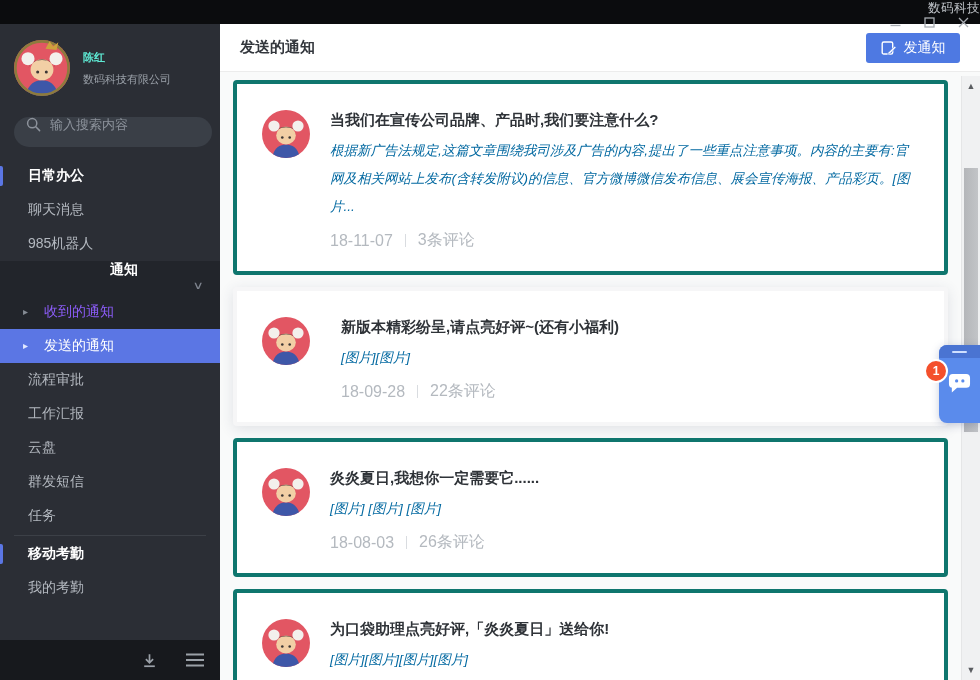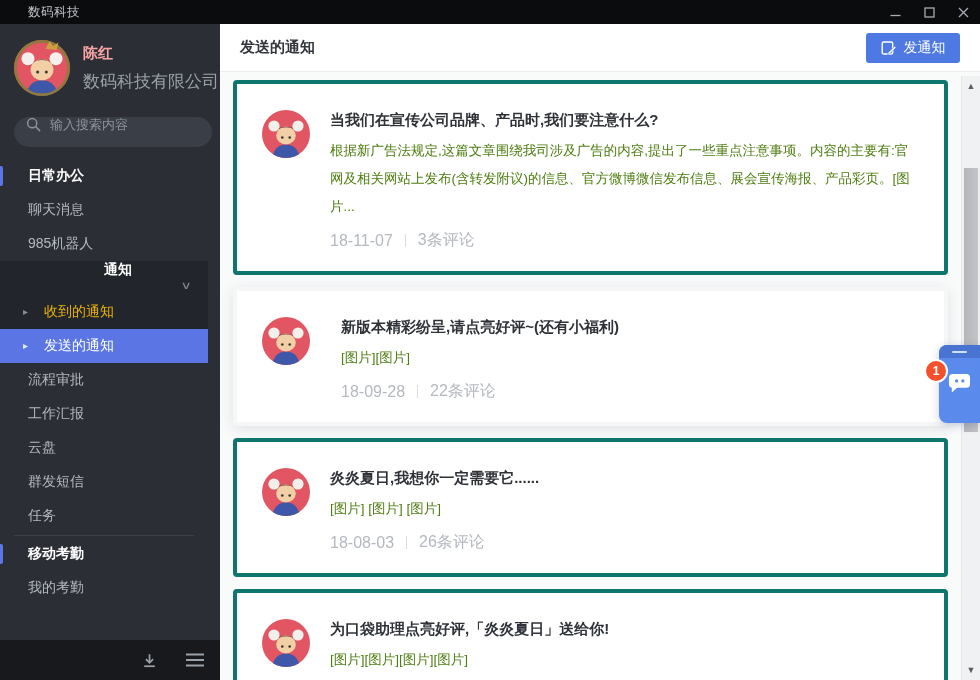--- a/index.html
+++ b/index.html
@@ -13,66 +13,66 @@
   :root{
     --accent:#4e79e2;
     --selected:#5b76e4;
     --badge:#f4502c;
     --widget:#5a8bec;
   }
 
   
   .titlebar{
     position:absolute; top:0; left:0; right:0; height:24px;
-    background:#0b0c0e; display:flex; align-items:center; z-index:10;
+    background:#0b0c0e; display:flex; align-items:flex-end; z-index:10;flex-direction:column;
   }
   .titlebar-title{ margin-left:28px; font-size:12.5px; color:#c0c4c9; letter-spacing:.5px; }
   .win-btns{ margin-left:auto; display:flex; height:100%; }
   .win-btn{ width:34px; height:100%; display:flex; align-items:center; justify-content:center; cursor:pointer; }
   .win-btn svg{ display:block; }
 
   
   .sidebar{
     position:absolute; top:24px; left:0; width:220px; bottom:0;
     background:#2b2e35; overflow:hidden; z-index:5;
   }
   .profile{ position:absolute; top:16px; left:14px; display:flex; align-items:center; }
   .profile-avatar{ width:56px; height:56px; flex:none; }
   .profile-text{ margin-left:13px; }
-  .profile-name{ font-size:15px; font-weight:bold; color:#fca5a5; margin-bottom:7px; }
-  .profile-company{ font-size:17px; color:#9aa0a8; }
+  .profile-name{ font-size:11px; font-weight:bold; color:#5eead4; margin-bottom:7px; }
+  .profile-company{ font-size:11px; color:#9aa0a8; }
 
   .search{
     position:absolute; top:93px; left:14px; width:198px; height:30px;
     border-radius:15px; background:#3a3f47; display:flex; align-items:flex-start;
     padding:0 12px;
   }
   .search svg{ flex:none; }
   .search input{
     margin-left:9px; border:none; outline:none; background:transparent;
     color:#cfd3d9; font-size:13px; width:140px; font-family:inherit;
   }
   .search input::placeholder{ color:#8d939c; }
 
-  .menu{ position:absolute; top:135px; left:0; right:12px; }
+  .menu{ position:absolute; top:135px; left:0; right:0; }
   .mrow{
     height:34px; display:flex; align-items:center; position:relative;
     padding-left:28px; font-size:14px; cursor:pointer;
   }
   .mrow .label{ color:#b3b8bf; }
   .mrow.section .label, .mrow.group .label{ color:#fff; font-weight:bold; }
   .accent{
     position:absolute; left:0; top:7px; width:3px; height:20px;
     background:var(--selected); border-radius:0 2px 2px 0;
   }
   .mrow.group{ background:#22252b;flex-direction:column; }
   .mrow.dark{ background:#22252b; }
   .chevron{ margin-left:auto; margin-right:18px; color:#7e848e; font-size:11px; transform:scaleX(1.4); }
   .mrow.sub{ padding-left:44px; }
-  .mrow.sub .label{ color:#eab308; }
+  .mrow.sub .label{ color:#8b5cf6; }
   .tri{ position:absolute; left:23px; top:50%; transform:translateY(-52%); font-size:10px; color:#868c95; }
   .mrow.selected{ background:var(--selected); }
   .mrow.selected .label{ color:#fff; }
   .mrow.selected .tri{ color:#e3e9ff; }
   .mdivider{ height:1px; background:#3c4047; margin:2px 14px 1px 14px; }
 
   .side-footer{
     position:absolute; bottom:0; left:0; right:0; height:40px;
     background:#17191d; display:flex; align-items:center; justify-content:flex-end;
     gap:28px; padding-right:16px;
@@ -102,21 +102,21 @@
     background:#fff; border:4px solid #0f766e; border-radius:4px;
     padding:26px 25px 20px 25px; display:flex; margin-bottom:12px; cursor:pointer;
   }
   .card.elevated{
     box-shadow:0 3px 14px rgba(55,65,90,.13); border-color:#f6f6f7;gap:11px;
   }
   .card-avatar{ width:48px; height:48px; flex:none; }
   .card-main{ margin-left:20px; flex:1; min-width:0; }
   .card-title{ font-size:15px; font-weight:600; color:#2f3338; line-height:20px; }
   .card-text{
-    margin-top:7px; font-size:13.5px; color:#4d7c0f; line-height:28px;
+    margin-top:7px; font-size:13.5px; color:#0369a1; line-height:28px;font-style:italic;
   }
   .card-meta{ margin-top:9px; font-size:16px; color:#b4b9bf; display:flex; align-items:center; }
   .meta-sep{ width:1px; height:13px; background:#d9dce0; margin:0 12px; }
 
   
   .scrollbar{
     position:absolute; top:52px; right:0; width:19px; bottom:0;
     background:#f0f1f2; border-left:1px solid #e5e6e7; z-index:2;
   }
   .sb-arrow{ position:absolute; left:0; right:0; text-align:center; font-size:9px; color:#5a5d61; cursor:pointer; }

